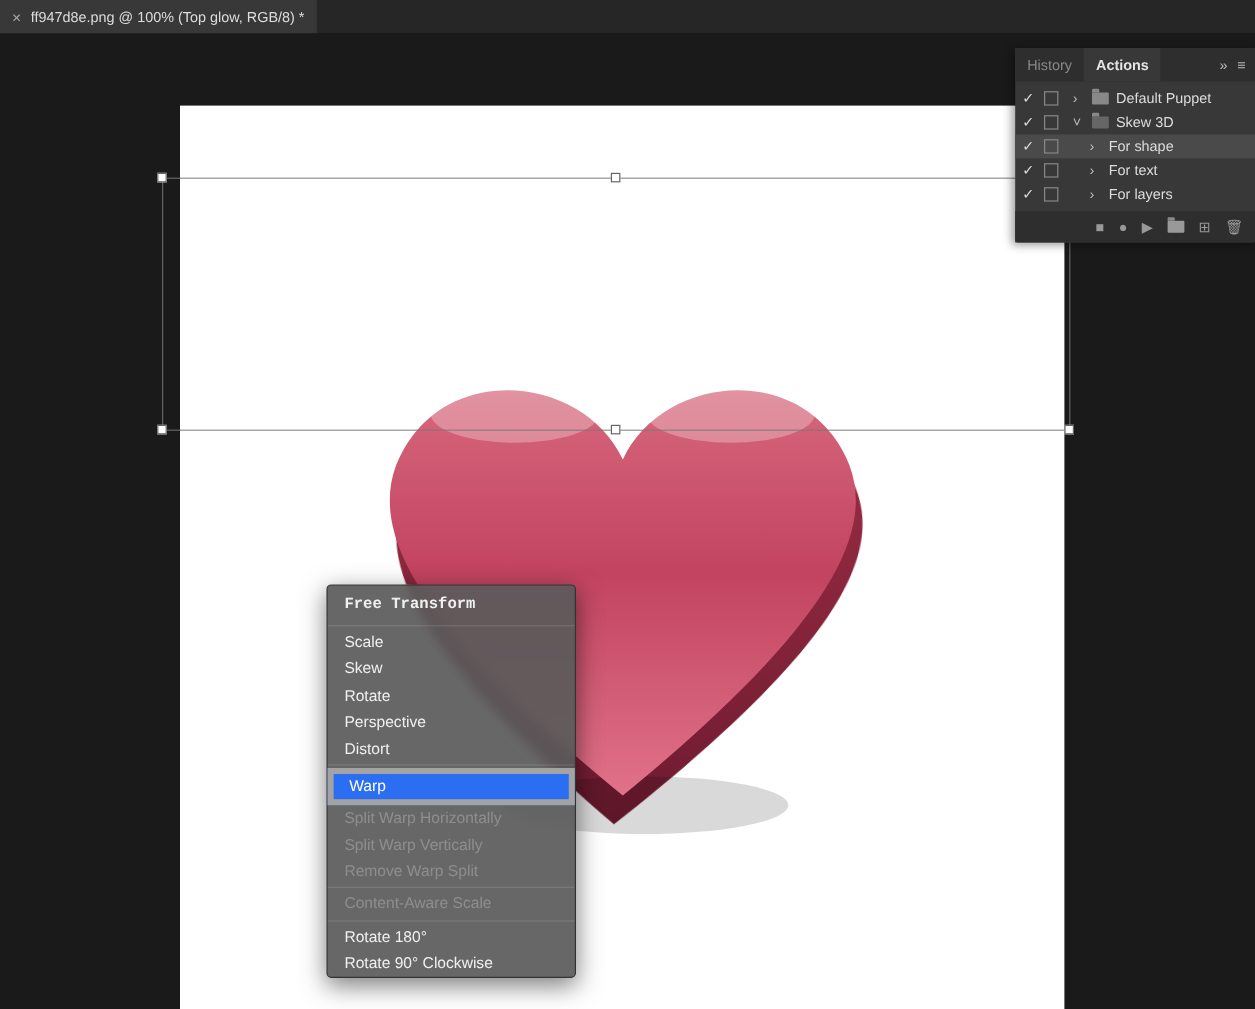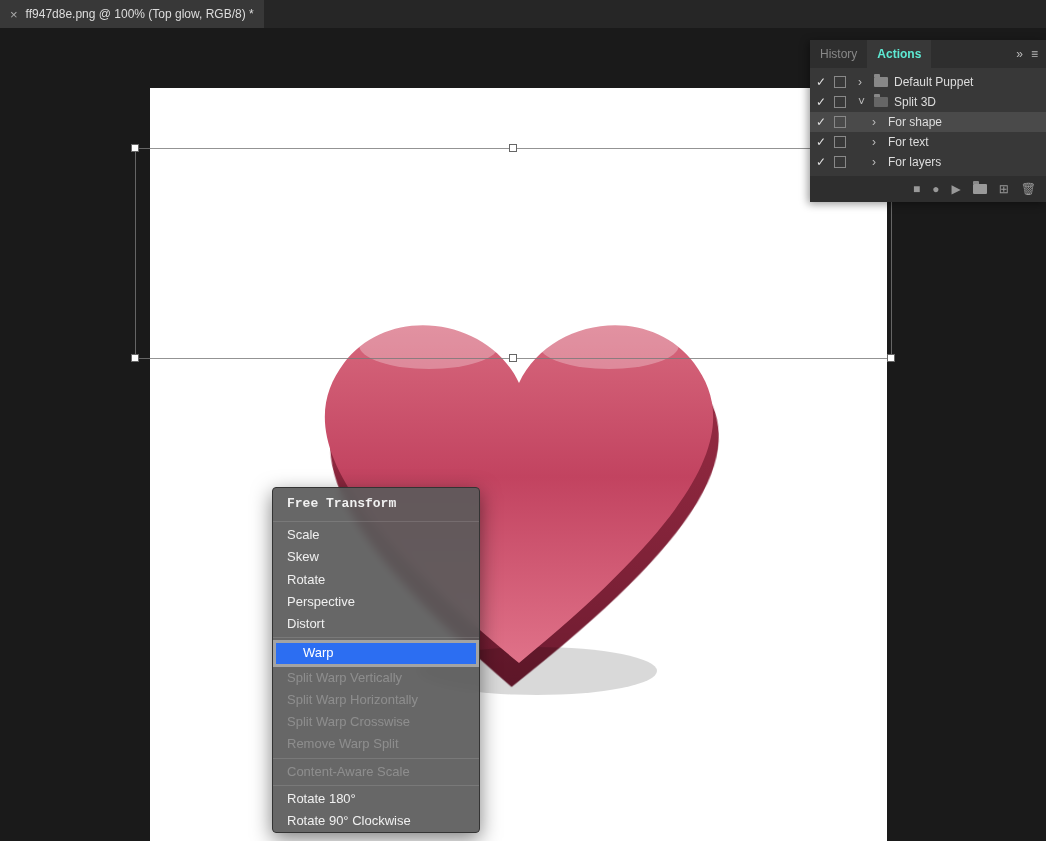--- a/index.html
+++ b/index.html
@@ -25,27 +25,27 @@
 .transform-box .line-h { position: absolute; left: 0; right: 0; height: 1px; background: rgba(120,120,120,0.8); }
 .transform-box .line-v { position: absolute; top: 0; bottom: 0; width: 1px; background: rgba(120,120,120,0.8); }
 .handle { position: absolute; width: 8px; height: 8px; background: #fff; border: 1px solid #666; transform: translate(-50%, -50%); }
 
 
 .context-menu { position: absolute; left: 272px; top: 459px; width: 208px; background: rgba(90,90,90,0.92); backdrop-filter: blur(4px); border: 1px solid #333; border-radius: 4px; color: #f0f0f0; font-size: 13px; box-shadow: 0 6px 20px rgba(0,0,0,0.5); }
 .ctx-title { padding: 8px 14px; font-weight: 600; font-family: Liberation Mono, monospace; }
 .ctx-sep { height: 1px; background: rgba(255,255,255,0.12); margin: 2px 0; }
 .ctx-item { padding: 3px 14px; cursor: pointer; line-height: 1.25; }
 .ctx-item.disabled { color: rgba(200,200,200,0.4); cursor: default; }
-.ctx-item.selected { background: #2c6ef2; border: 3px solid #a3a3a3; padding: 2px 27px; color: #fff; }
-
-
-.actions-panel { position: absolute; right: 0; top: 12px; width: 236px; background: #383838; border-radius: 0 0 2px 2px; box-shadow: -2px 2px 8px rgba(0,0,0,0.4); }
+.ctx-item.selected { background: #2c6ef2; border: 5px solid #a3a3a3; padding: 2px 13px; color: #fff; }
+
+
+.actions-panel { position: absolute; right: 0; top: 12px; width: 200px; background: #383838; border-radius: 0 0 2px 2px; box-shadow: -2px 2px 8px rgba(0,0,0,0.4); }
 .panel-tabs { display: flex; align-items: center; height: 28px; background: #2e2e2e; font-size: 12px; }
 .panel-tab { padding: 0 10px; height: 100%; display: flex; align-items: center; color: #888; cursor: pointer; }
-.panel-tab.active { background: #383838; color: #5eead4; font-weight: 600; }
+.panel-tab.active { background: #383838; color: #e5e5e5; font-weight: 600; }
 .panel-tab-right { margin-left: auto; display: flex; align-items: center; gap: 8px; padding-right: 8px; color: #bbb; }
 .panel-body { padding: 4px 0; }
 .action-row { display: flex; align-items: center; height: 20px; font-size: 12px; color: #ddd; padding: 0 4px; gap: 6px; }
 .action-row.selected, .action-row:hover { background: #4a4a4a; }
 .check { width: 14px; display:flex; justify-content:center; }
 .box-icon { width: 12px; height: 12px; border: 1px solid #888; display:inline-block; }
 .chev { color: #bbb; width: 10px; }
 .folder-icon { width: 14px; height: 10px; background: #888; display:inline-block; border-radius: 1px; position:relative; }
 .folder-icon:before { content:""; position:absolute; top:-3px; left:0; width:6px; height:3px; background:#888; border-radius:1px 1px 0 0;}
 .folder-icon.open { background: #666; }
@@ -121,23 +121,22 @@
 
       <div class="ctx-item">Scale</div>
       <div class="ctx-item">Skew</div>
       <div class="ctx-item">Rotate</div>
       <div class="ctx-item">Perspective</div>
       <div class="ctx-item">Distort</div>
 
       <div class="ctx-sep"></div>
 
       <div class="ctx-item selected">Warp</div>
+      <div class="ctx-item disabled">Split Warp Horizontally</div>
       <div class="ctx-item disabled">Split Warp Vertically</div>
-      <div class="ctx-item disabled">Split Warp Horizontally</div>
-      <div class="ctx-item disabled">Split Warp Crosswise</div>
       <div class="ctx-item disabled">Remove Warp Split</div>
 
       <div class="ctx-sep"></div>
 
       <div class="ctx-item disabled">Content-Aware Scale</div>
 
       <div class="ctx-sep"></div>
 
       <div class="ctx-item">Rotate 180°</div>
       <div class="ctx-item">Rotate 90° Clockwise</div>
@@ -165,21 +164,21 @@
         <span class="folder-icon"></span>
         <span>Default Puppet</span>
       </div>
 
       <div class="action-row">
         <span class="check">✓</span>
         <span class="box-icon"></span>
         <span class="indent-1"></span>
         <span class="chev">˅</span>
         <span class="folder-icon open"></span>
-        <span>Split 3D</span>
+        <span>Skew 3D</span>
       </div>
 
       <div class="action-row selected">
         <span class="check">✓</span>
         <span class="box-icon"></span>
         <span class="indent-2"></span>
         <span class="chev">›</span>
         <span>For shape</span>
       </div>
 

